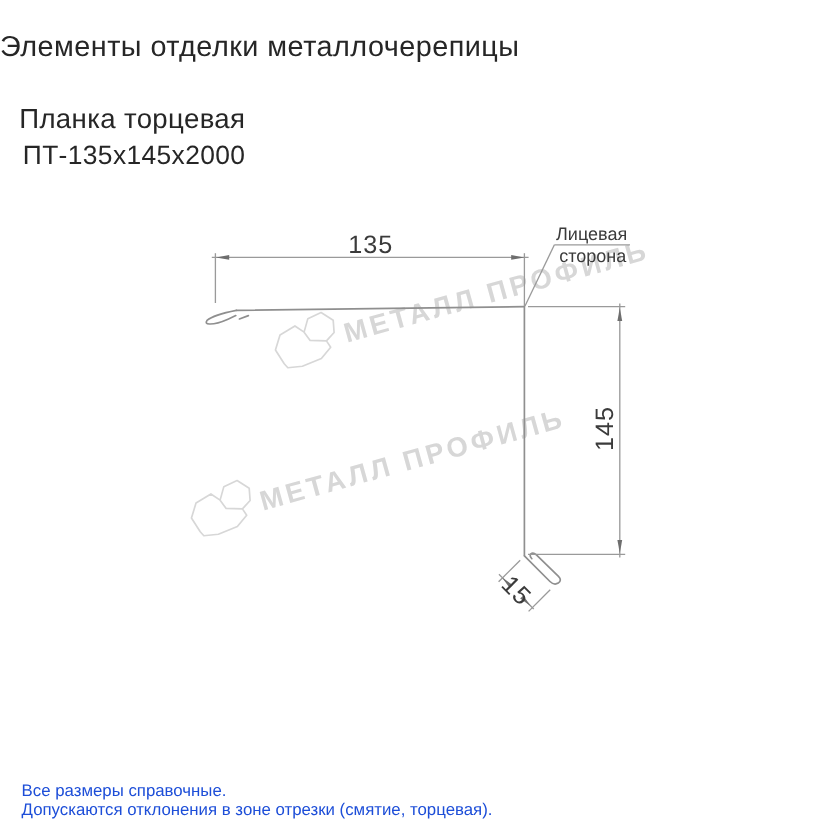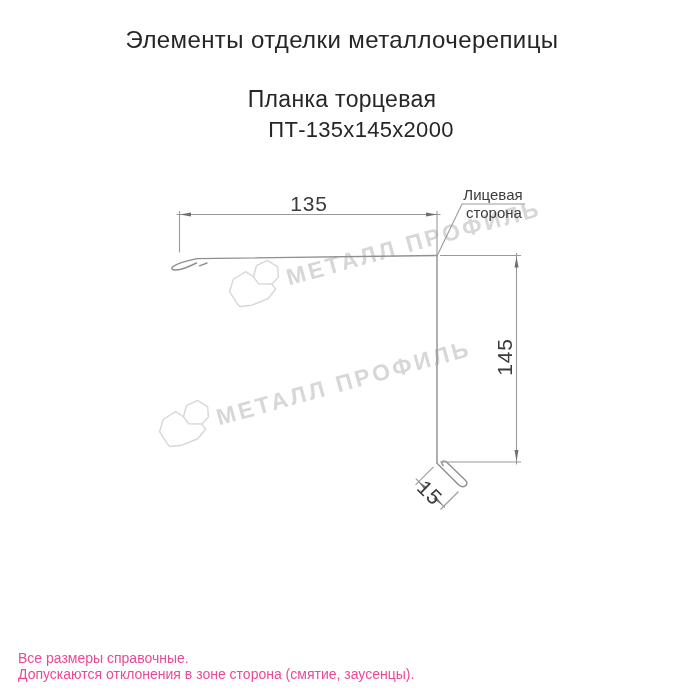--- a/index.html
+++ b/index.html
@@ -1,25 +1,25 @@
 <!DOCTYPE html>
 <html><head>
 <meta charset="utf-8">
 <style>
   html,body{margin:0;padding:0;}
   body{
     width:700px;height:700px;background:#ffffff;position:relative;overflow:hidden;
     font-family:"Liberation Sans","DejaVu Sans",sans-serif;color:#262626;
   }
-  .center-line{position:absolute;left:0;width:684px;text-align:center;white-space:nowrap;}
+  .center-line{position:absolute;left:0;width:684px;text-align:left;white-space:nowrap;}
   .page-title{top:26px;font-size:24px;letter-spacing:.4px;}
-  .product-name{top:86px;font-size:23px;letter-spacing:.3px;}
+  .product-name{top:86px;font-size:23px;letter-spacing:.3px;margin-left:16px;}
   .product-code{top:117px;font-size:22px;letter-spacing:.3px;margin-left:19px;}
   .drawing-svg{position:absolute;left:0;top:0;}
-  .footer{position:absolute;left:18px;top:651px;font-size:14px;line-height:15.5px;color:#ec4899;white-space:nowrap;}
+  .footer{position:absolute;left:18px;top:651px;font-size:14px;line-height:15.5px;color:#1d4ed8;white-space:nowrap;}
   
   .profile{stroke:#8f8f8f;stroke-width:1.4;fill:none;stroke-linecap:round;stroke-linejoin:round;}
   .dimline{stroke:#9a9a9a;stroke-width:1.1;fill:none;}
   .leader{stroke:#9a9a9a;stroke-width:1.1;fill:none;}
   .arrow{fill:#6e6e6e;stroke:none;}
   .dimtext{font-family:"Liberation Sans","DejaVu Sans",sans-serif;font-size:21px;fill:#3b3b3b;letter-spacing:.8px;}
   .facetext{font-family:"Liberation Sans","DejaVu Sans",sans-serif;font-size:15px;fill:#3b3b3b;}
   .wm-text{font-family:"Liberation Sans","DejaVu Sans",sans-serif;font-size:23px;font-weight:700;fill:#d7d7d7;letter-spacing:3px;}
   .wm-cloud{stroke:#d7d7d7;stroke-width:1.4;fill:none;stroke-linejoin:round;}
 </style>
@@ -83,14 +83,14 @@
   <g>
     <text class="facetext" x="493" y="200" text-anchor="middle">Лицевая</text>
     <text class="facetext" x="494" y="218" text-anchor="middle">сторона</text>
     <path class="leader" d="M 462,204 L 525,204"></path>
     <path class="leader" d="M 462,204 L 437.5,255"></path>
   </g>
 </svg>
 
 <div class="footer">
   <div>Все размеры справочные.</div>
-  <div>Допускаются отклонения в зоне сторона (смятие, заусенцы).</div>
+  <div>Допускаются отклонения в зоне отрезки (смятие, торцевая).</div>
 </div>
 
 </body></html>

